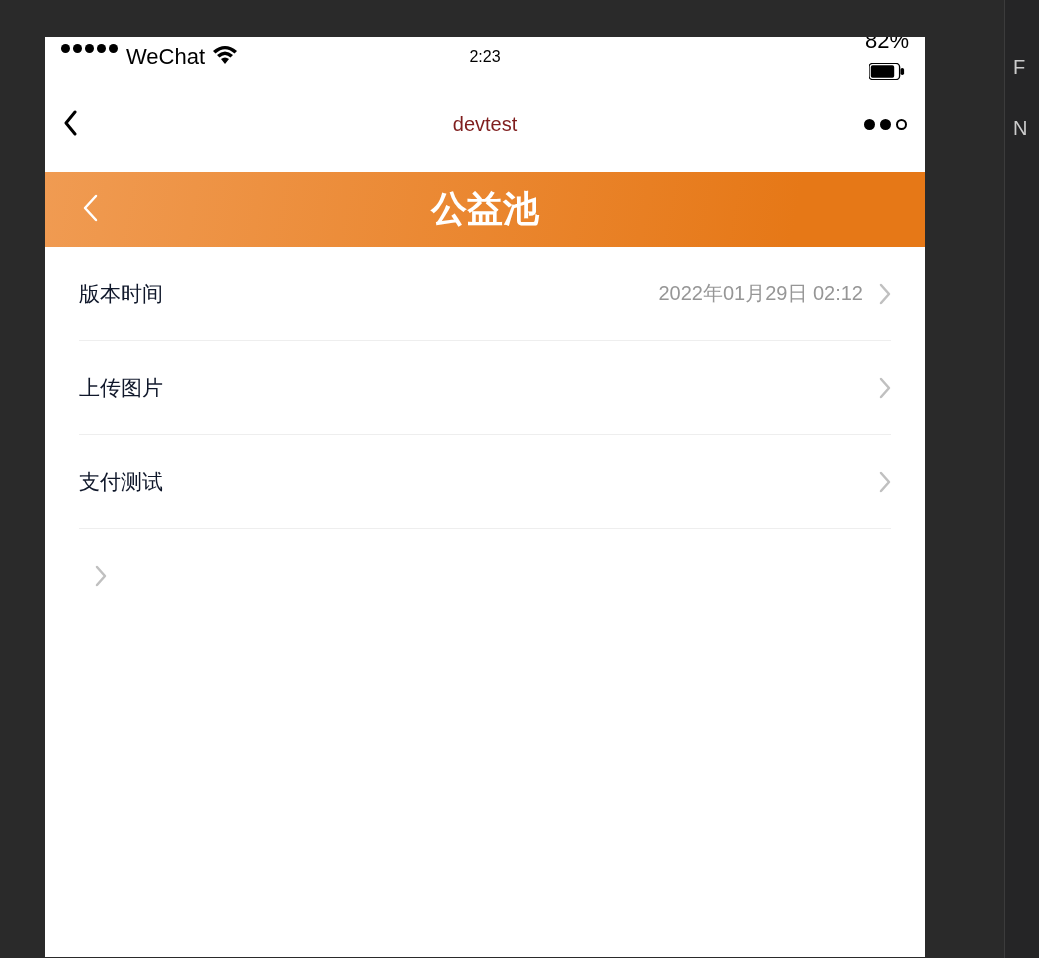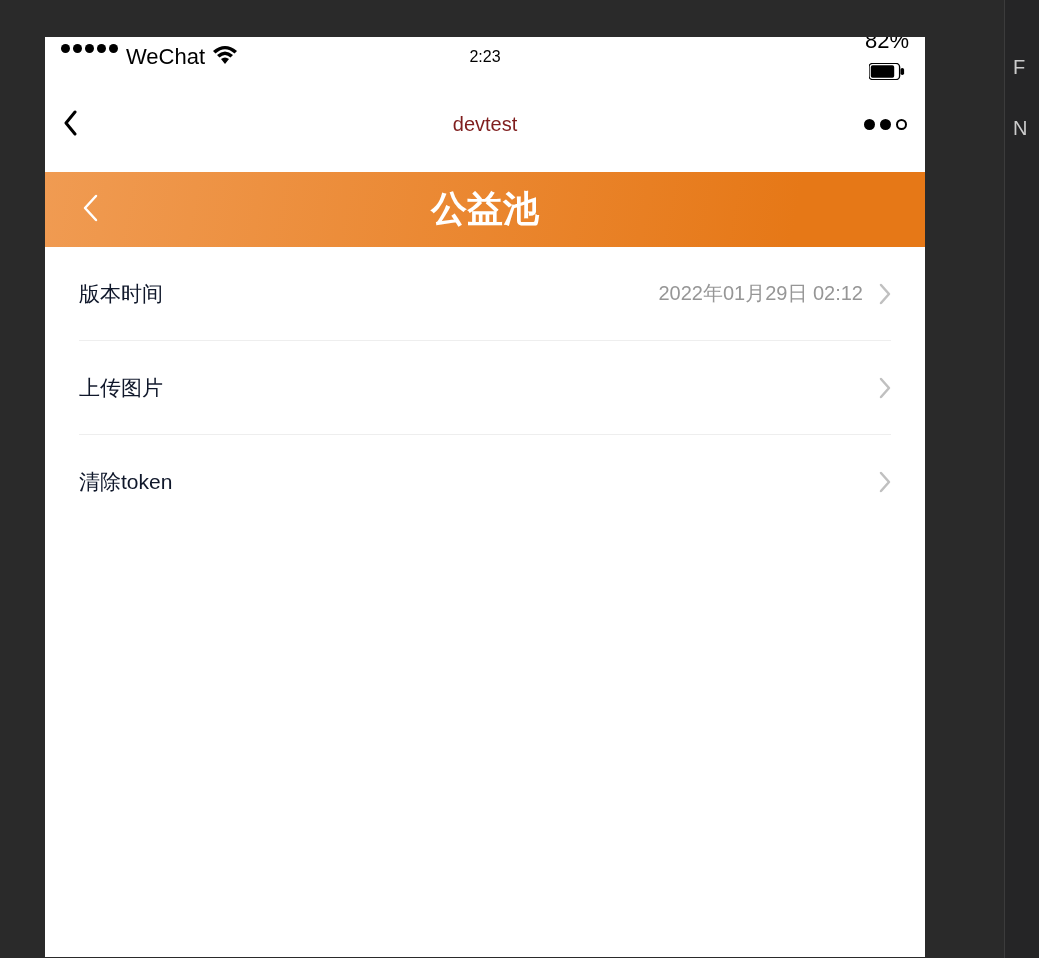--- a/index.html
+++ b/index.html
@@ -247,27 +247,35 @@
     <div class="list-item">
       <span class="item-label">上传图片</span>
       <span class="item-right">
         <span class="item-value"></span>
         <svg class="chevron-right" viewBox="0 0 12 22">
           <polyline points="2,2 10,11 2,20" stroke="#c0c0c0" stroke-width="2.5" fill="none" stroke-linecap="round" stroke-linejoin="round"></polyline>
         </svg>
       </span>
     </div>
 
-
-    <div class="list-item">
-      <span class="item-label">清除token</span>
+    <div class="list-item">
+      <span class="item-label">支付测试</span>
       <span class="item-right">
         <span class="item-value"></span>
         <svg class="chevron-right" viewBox="0 0 12 22">
           <polyline points="2,2 10,11 2,20" stroke="#c0c0c0" stroke-width="2.5" fill="none" stroke-linecap="round" stroke-linejoin="round"></polyline>
         </svg>
       </span>
     </div>
 
+    <div class="list-item">
+      <span class="item-right">
+        <span class="item-value"></span>
+        <svg class="chevron-right" viewBox="0 0 12 22">
+          <polyline points="2,2 10,11 2,20" stroke="#c0c0c0" stroke-width="2.5" fill="none" stroke-linecap="round" stroke-linejoin="round"></polyline>
+        </svg>
+      </span>
+    </div>
+
 
   </div>
 
 </div>
 
 </body></html>

